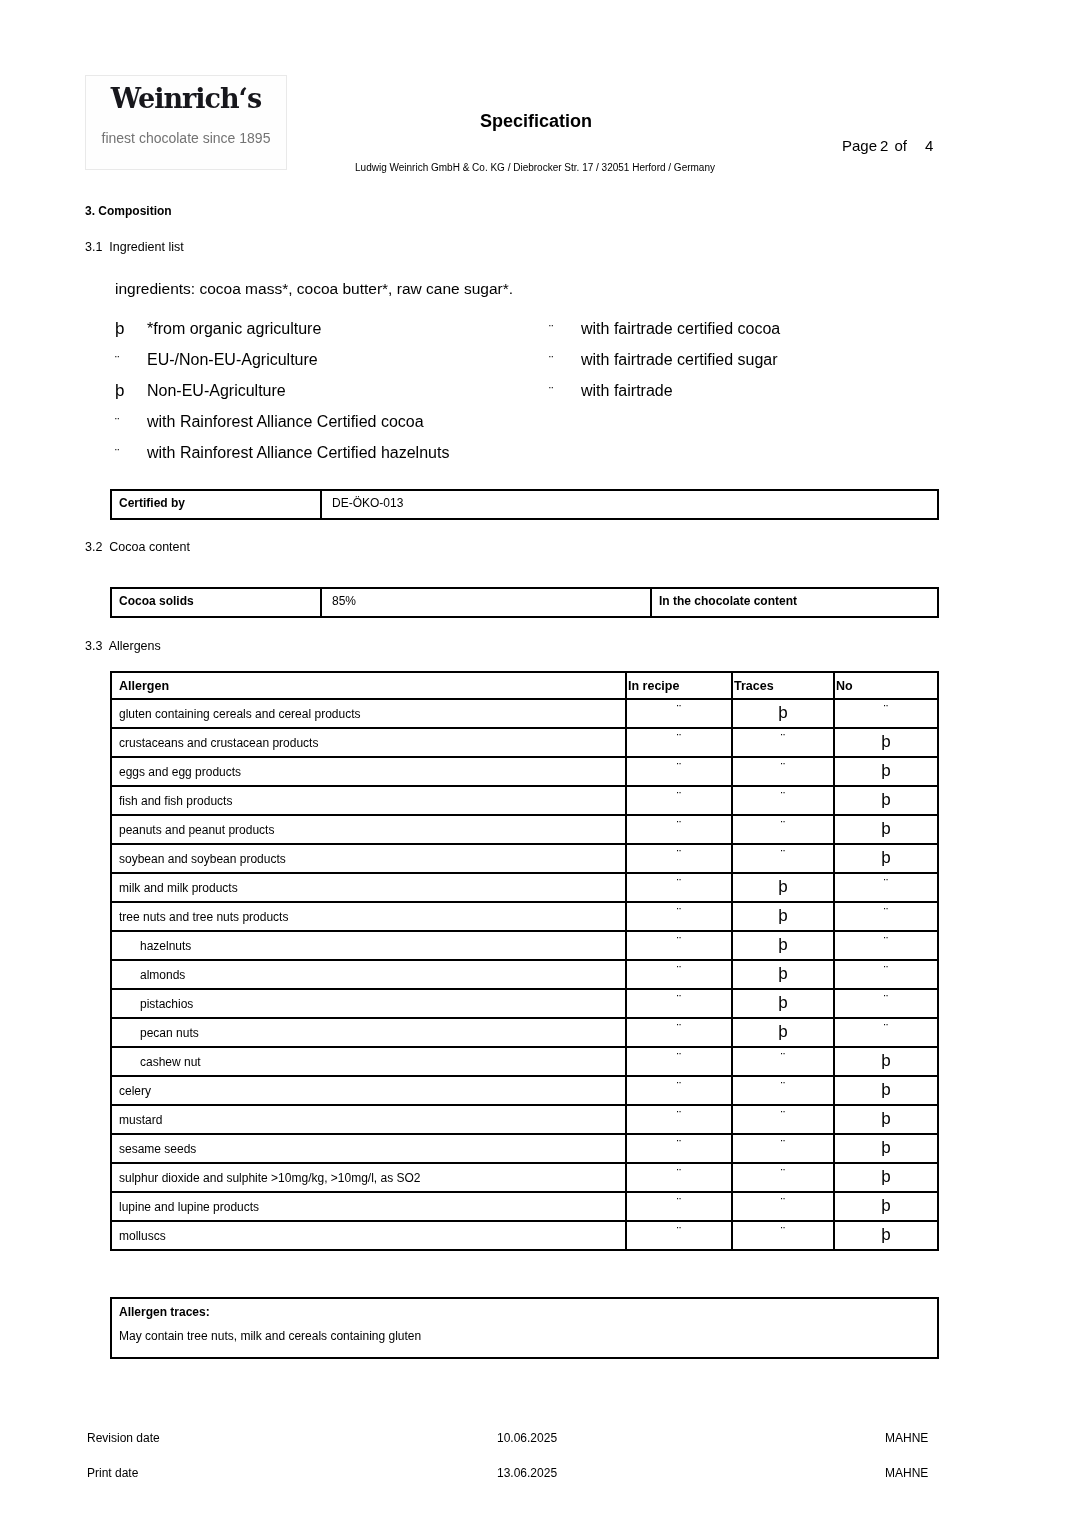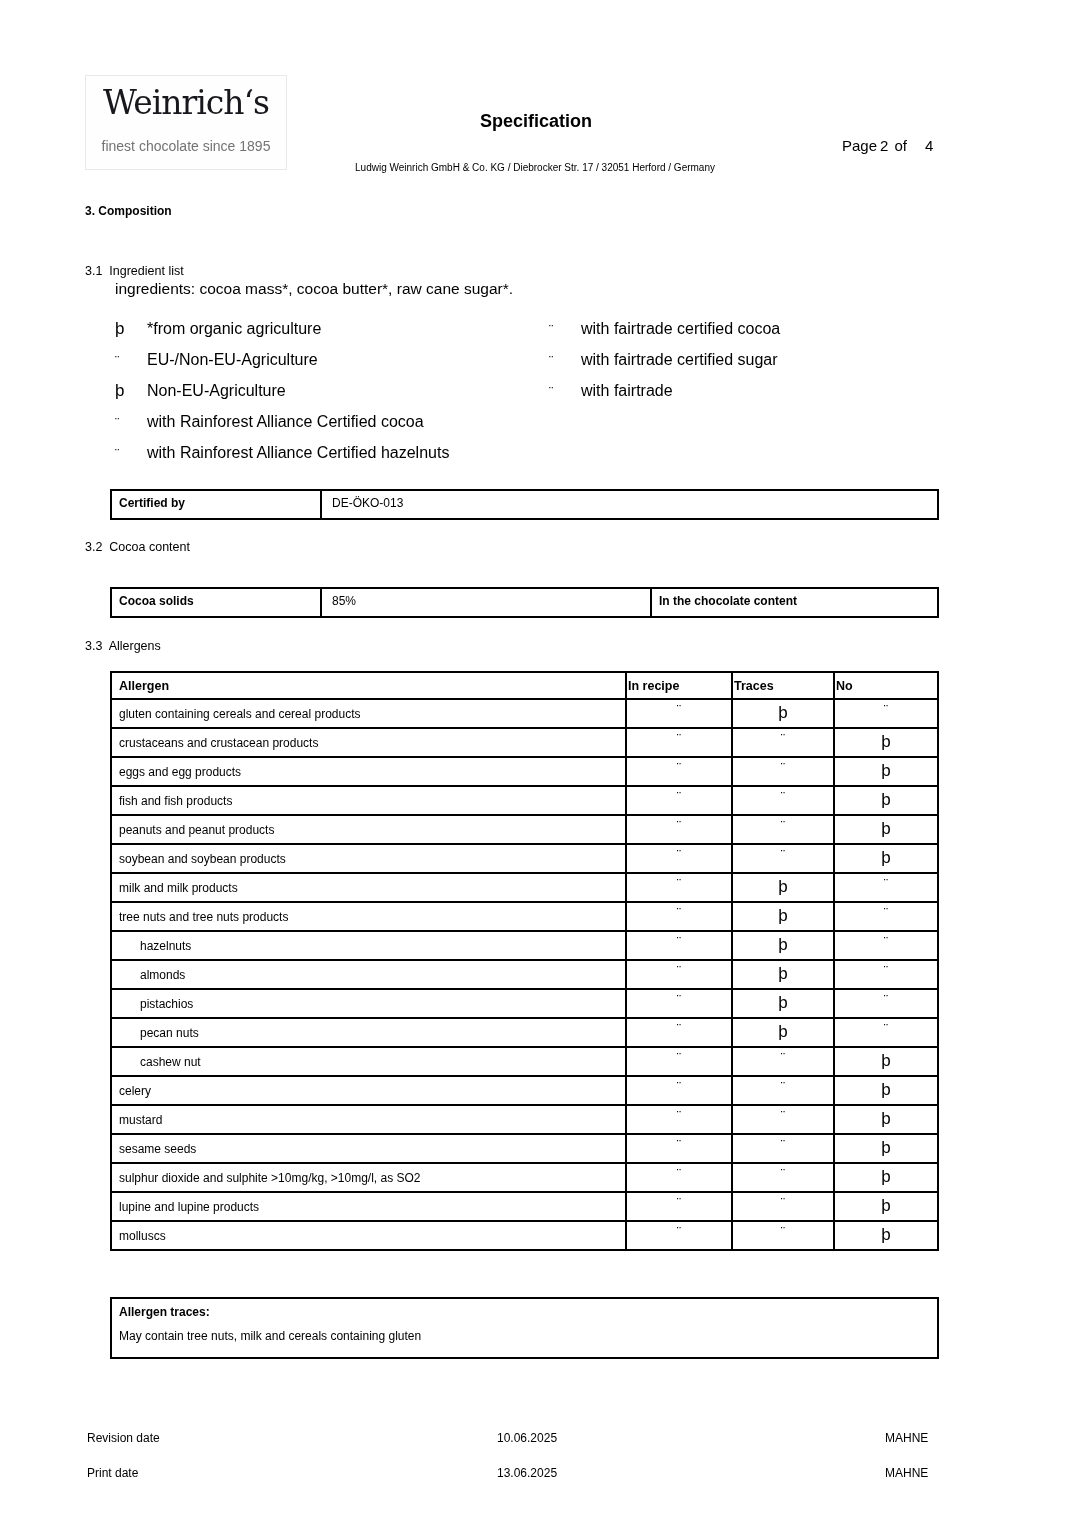--- a/index.html
+++ b/index.html
@@ -7,21 +7,21 @@
     position:relative; width:1080px; height:1528px; background:#ffffff;
     font-family:"Liberation Sans", sans-serif; color:#000; overflow:hidden;
   }
 
   
   .logo {
     position:absolute; left:85px; top:75px; width:202px; height:95px;
     text-align:center; border:1px solid #e9e9e9; background:#fefefe; box-sizing:border-box;
   }
   .logo-title {
-    font-family:"DejaVu Serif", serif; font-weight:normal; font-size:33px;
+    font-family:"DejaVu Serif", serif; font-weight:bold; font-size:27px;
     letter-spacing:-1px; margin-top:7px; color:#17171c;
   }
   .logo-sub { font-size:14px; margin-top:16px; color:#737373; }
   .doc-title {
     position:absolute; top:111px; left:0; width:1072px; text-align:center;
     font-size:18px; font-weight:bold;
   }
   .page-info { position:absolute; top:137px; left:842px; font-size:15px; white-space:nowrap; }
   .page-info .pnum { margin-left:3px; }
   .page-info .pof { margin-left:6px; }
@@ -95,21 +95,21 @@
 
   <div class="logo">
     <div class="logo-title">Weinrich‘s</div>
     <div class="logo-sub">finest chocolate since 1895</div>
   </div>
   <div class="doc-title">Specification</div>
   <div class="page-info"><span>Page</span><span class="pnum">2</span><span class="pof">of</span><span class="ptotal">4</span></div>
   <div class="company-line">Ludwig Weinrich GmbH &amp; Co. KG / Diebrocker Str. 17 / 32051 Herford / Germany</div>
 
   <div class="sec-title" style="top:204px;">3. Composition</div>
-  <div class="sub-title" style="top:264px;">3.1  Ingredient list</div>
+  <div class="sub-title" style="top:240px;">3.1  Ingredient list</div>
   <div class="ingredients">ingredients: cocoa mass*, cocoa butter*, raw cane sugar*.</div>
 
   <div class="opts opts-left" id="opts-left">
       <div class="opt-row">
         <span class="opt-sym sym-y">þ</span>
         <span class="opt-label">*from organic agriculture</span>
       </div>
       <div class="opt-row">
         <span class="opt-sym sym-n">¨</span>
         <span class="opt-label">EU-/Non-EU-Agriculture</span>

